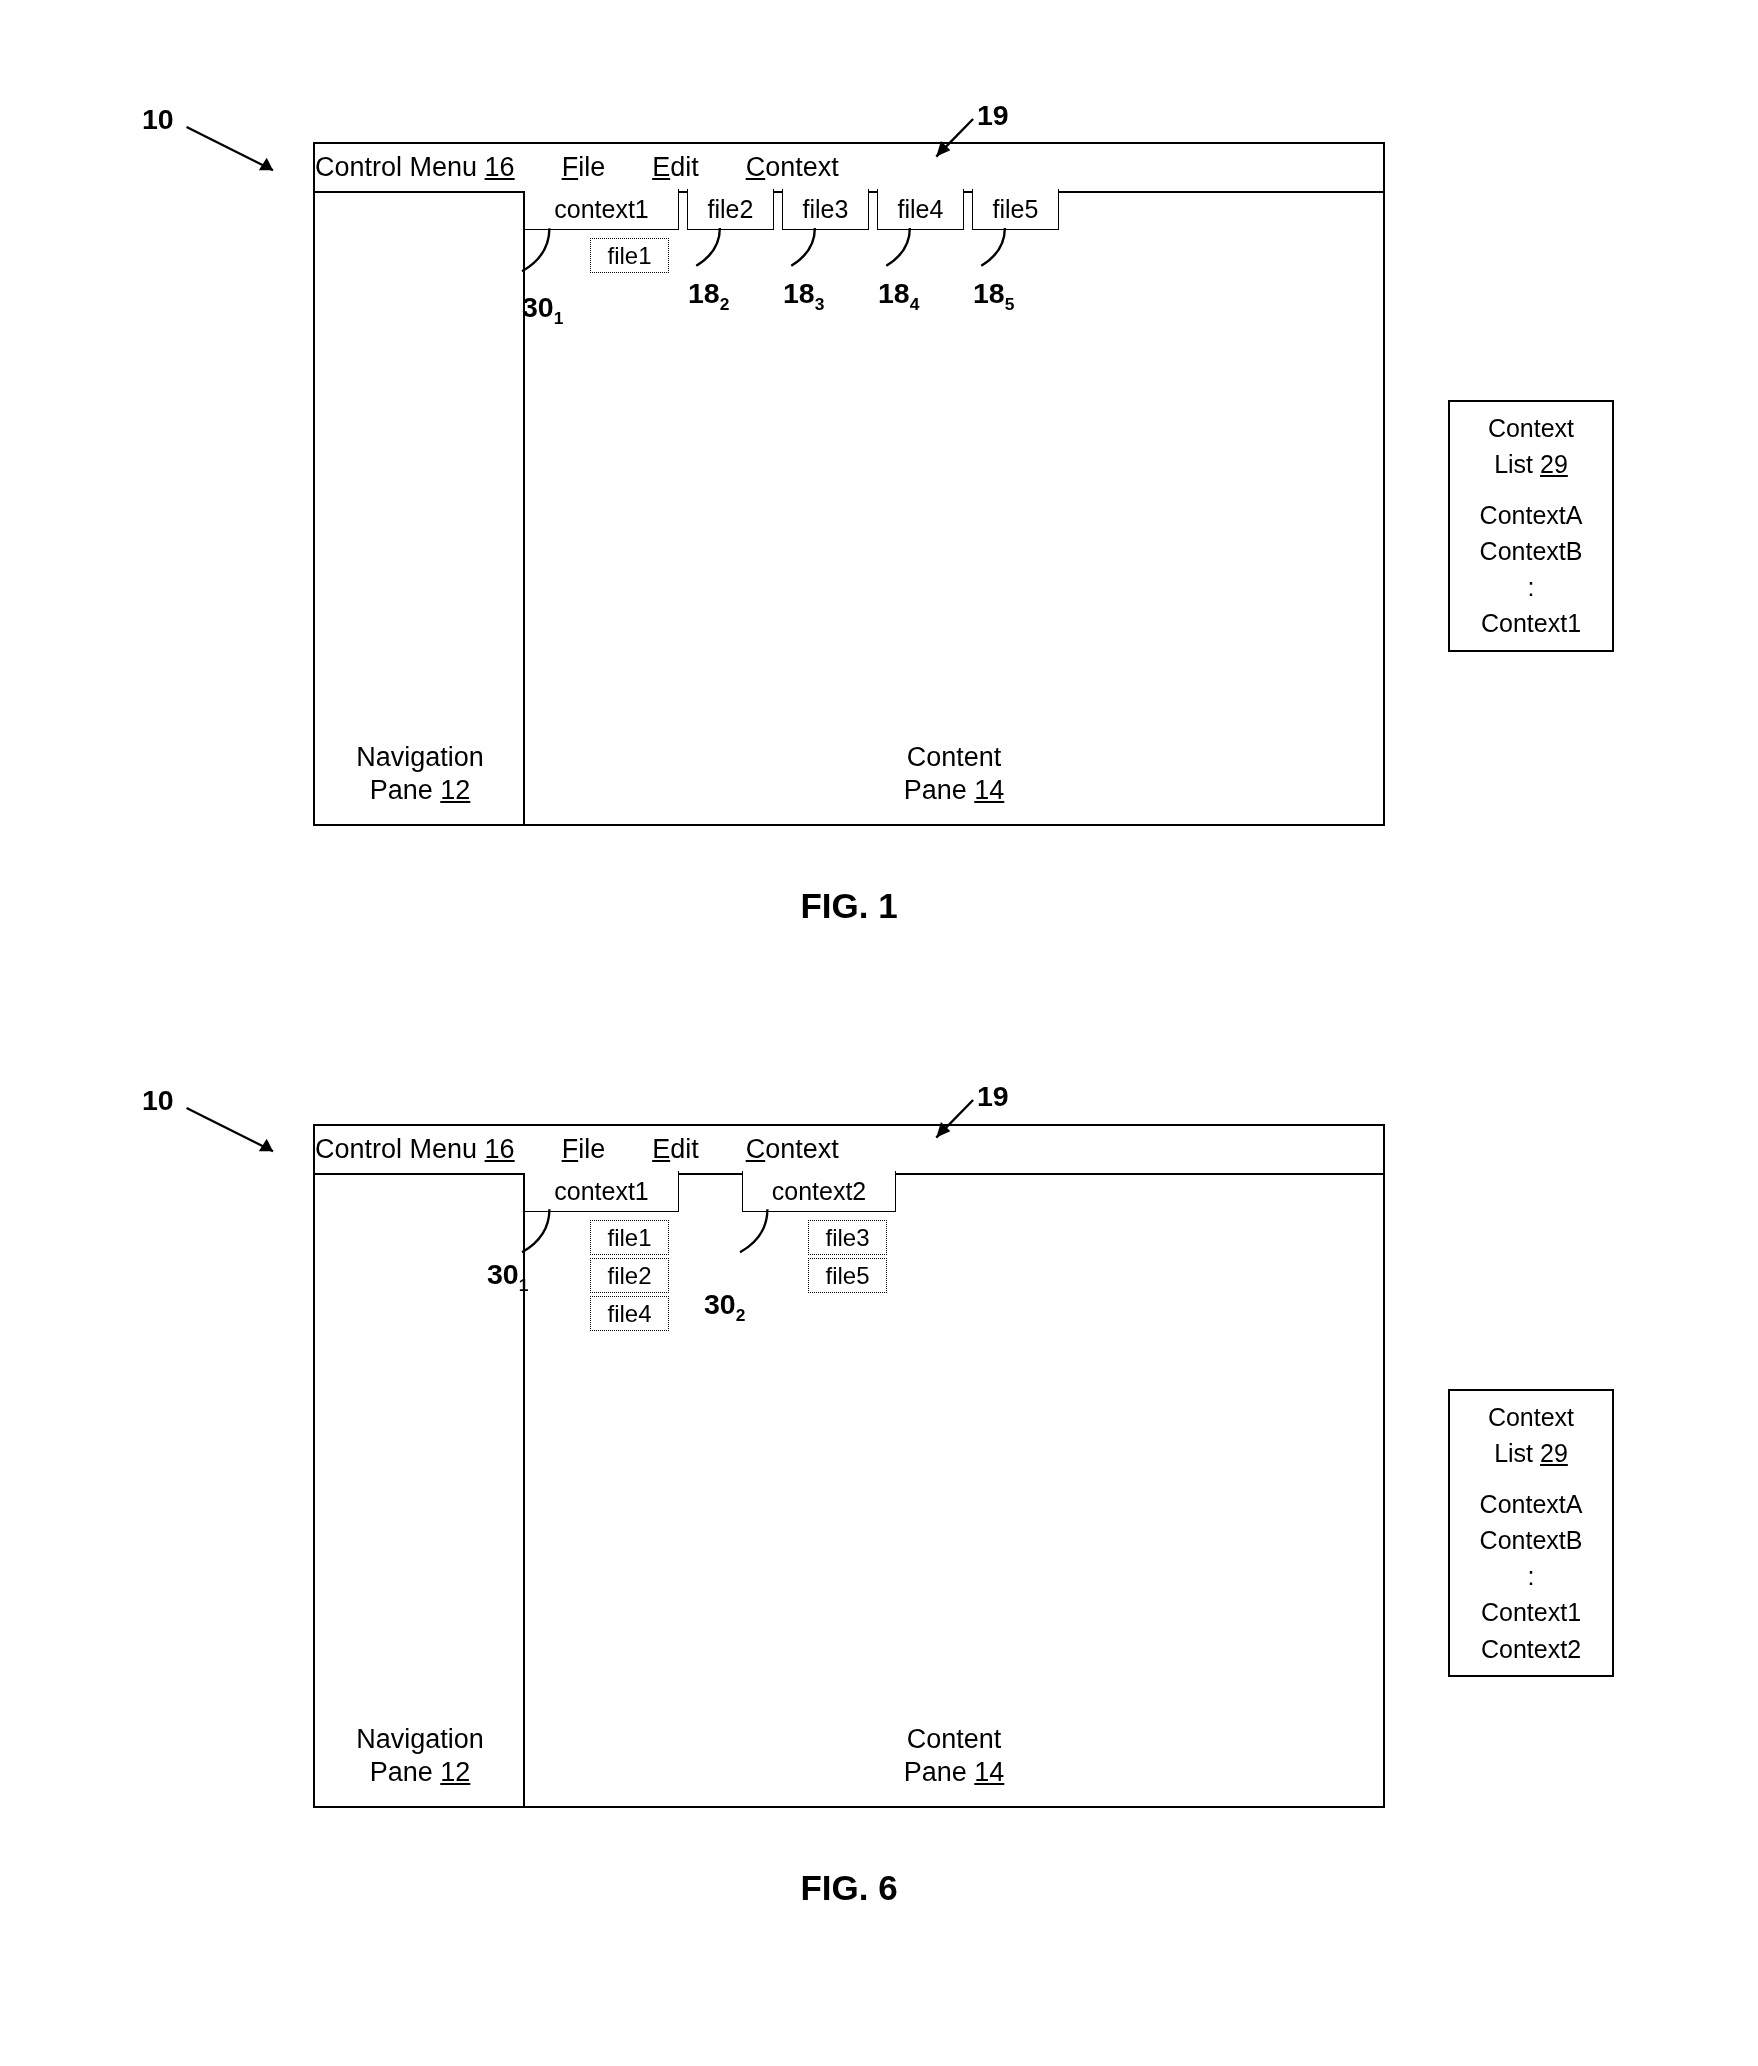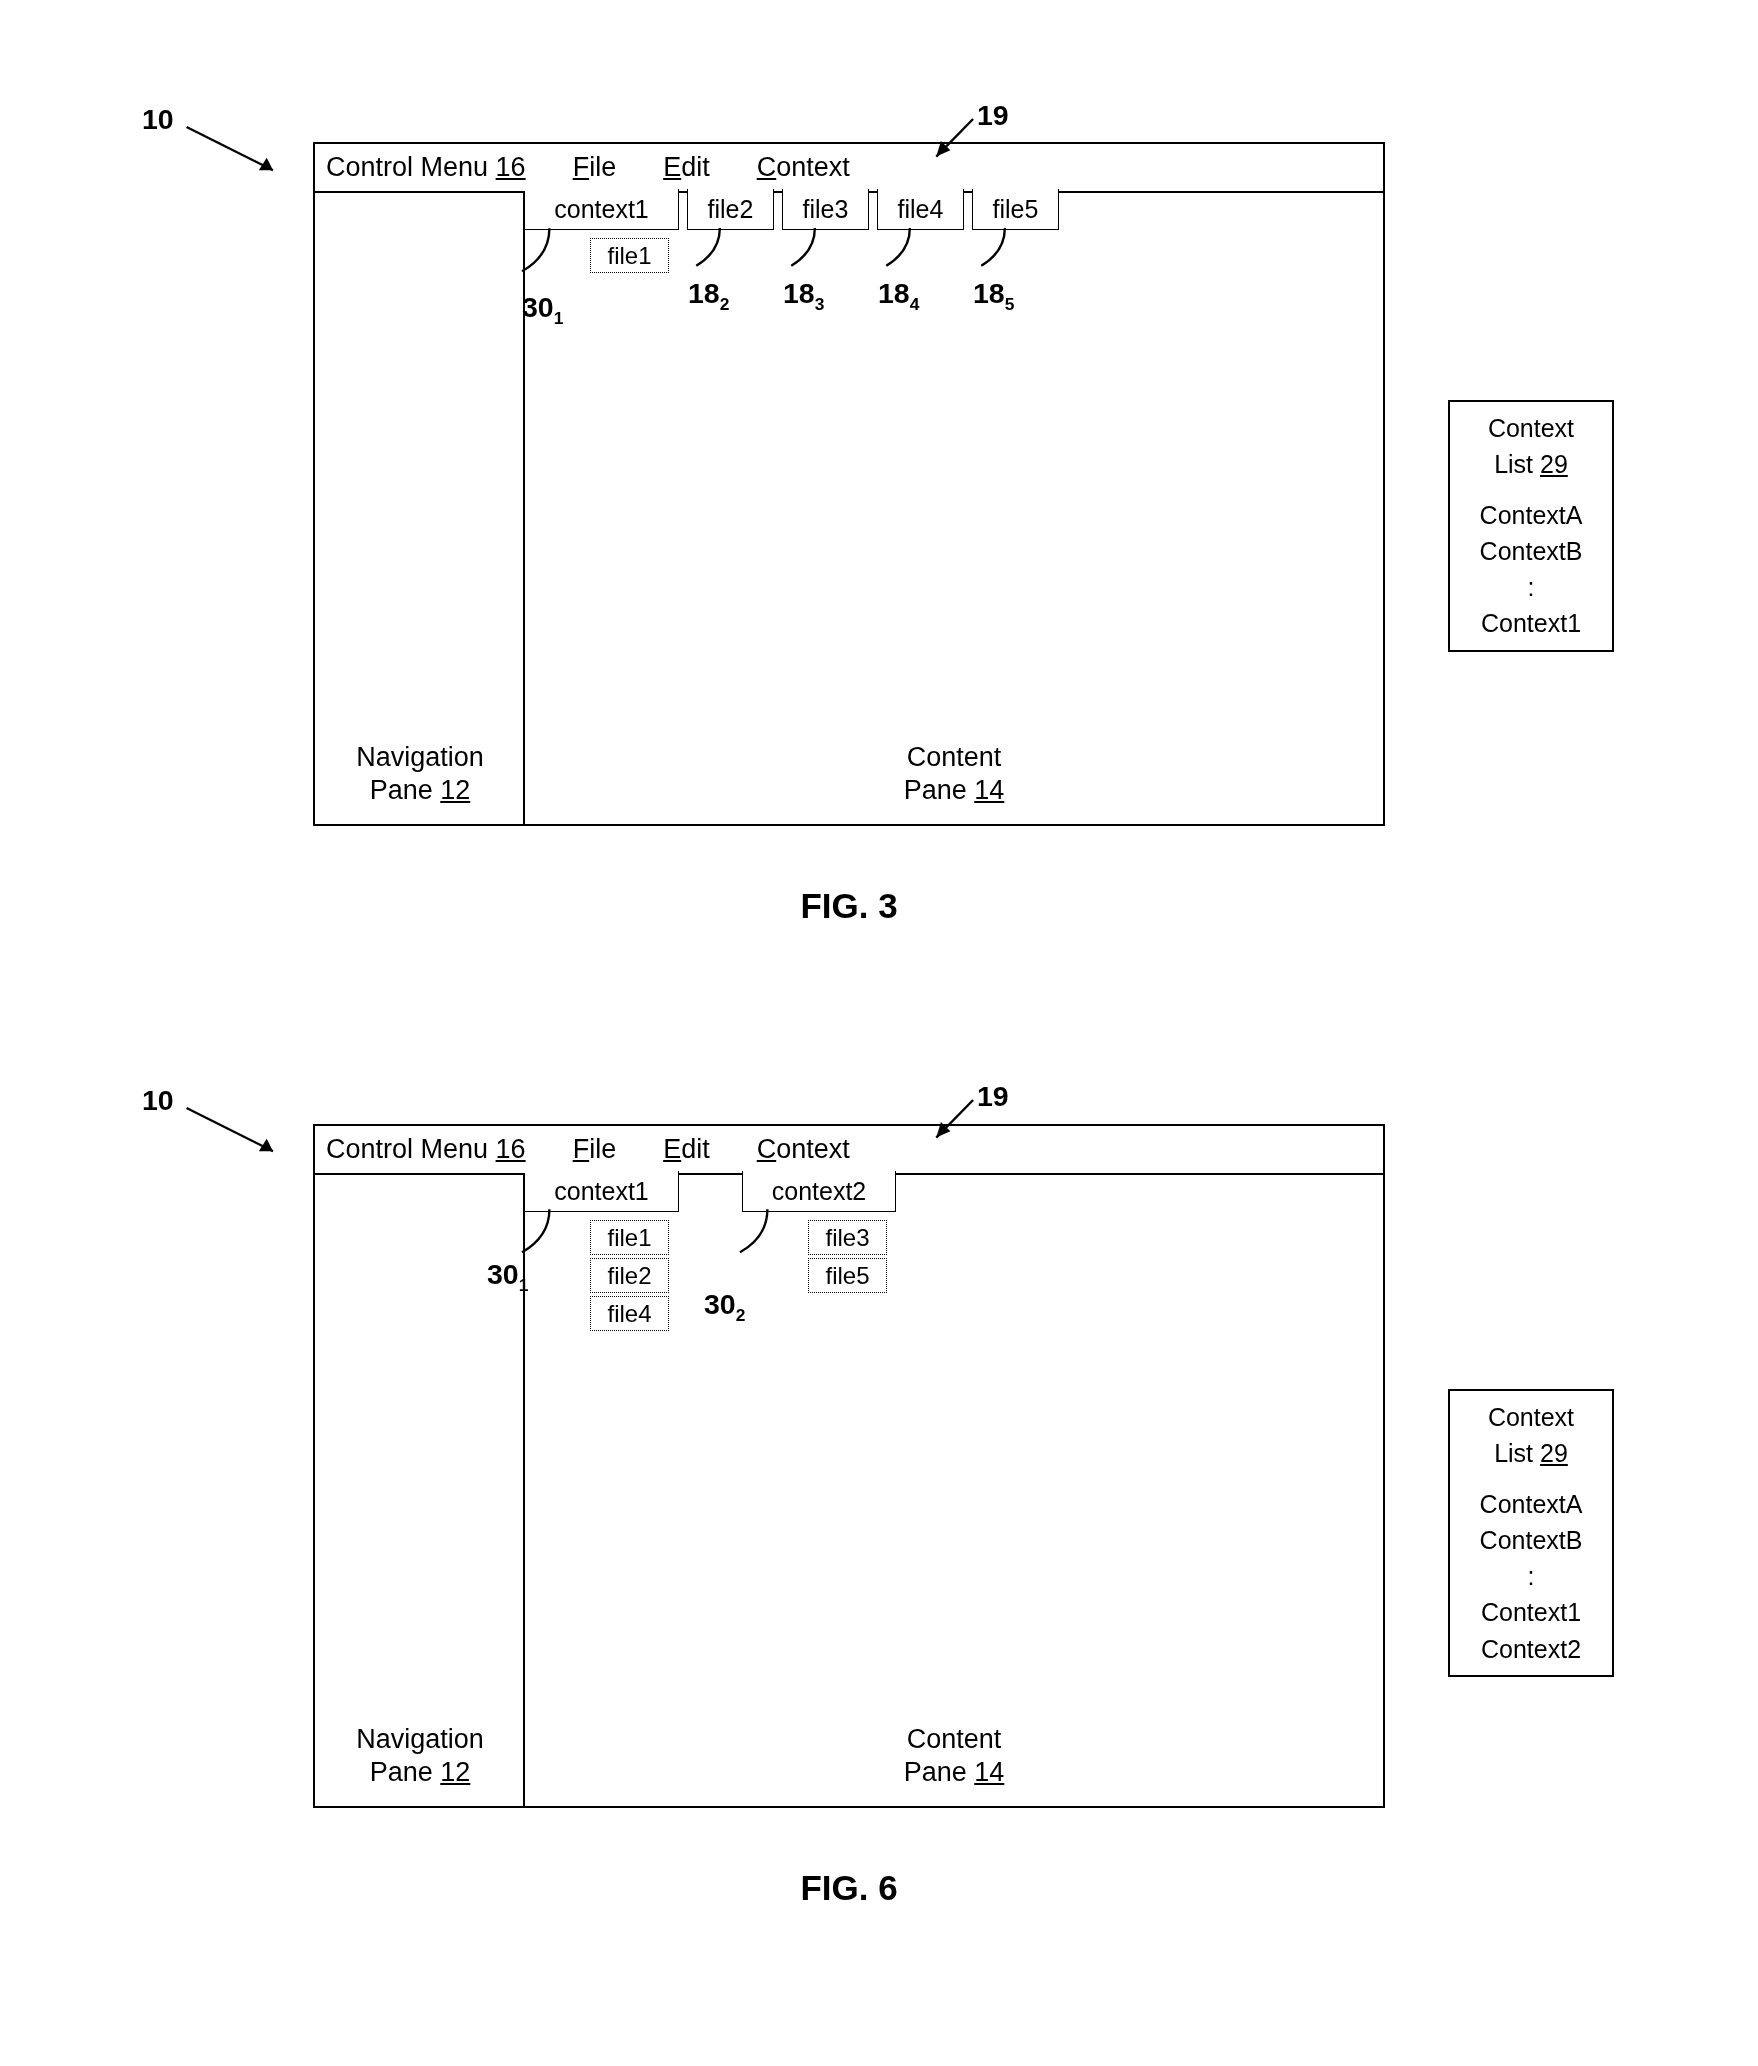--- a/index.html
+++ b/index.html
@@ -22,21 +22,20 @@
   .abs { position: absolute; box-sizing: border-box; }
   .window {
     border: 2.4px solid #000;
     background: #fff;
   }
   .menubar {
     border-bottom: 2.4px solid #000;
     display: flex;
     align-items: center;
     gap: 47px;
-    padding-left: 11px;
     height: 47px;
     font-size: 27px;
   }
   .menubar .mlabel { white-space: nowrap; }
   .underline-text { text-decoration: underline; }
   .navpane-border { border-right: 2.4px solid #000; height: 100%; }
   .pane-label {
     text-align: center;
     font-size: 27px;
     line-height: 1.25;
@@ -166,21 +165,21 @@
 <div class="abs side-box" style="left:1448px; top:400px; width:166px;">
   <div><span>Context</span></div>
   <div><span>List </span><span class="underline-text">29</span></div>
   <div style="height:14.2px"></div>
   <div>ContextA</div>
   <div>ContextB</div>
   <div>:</div>
   <div>Context1</div>
 </div>
 
-<div class="abs fig-label" style="left:313px; top:886px; width:1072px;">FIG. 3</div>
+<div class="abs fig-label" style="left:313px; top:886px; width:1072px;">FIG. 1</div>
 
 <div class="abs callout" style="left:142px; top:1084px;">10</div>
 <svg class="callout-line" style="left:186px; top:1108px; width:119px; height:55px;" viewBox="0 0 150 70" width="119" height="55">
   <line x1="0" y1="0" x2="110" y2="55" stroke="#000" stroke-width="3"></line>
   <polygon points="110,55 92,55 102,39" fill="#000"></polygon>
 </svg>
 
 <div class="abs window" style="left:313px; top:1124px; width:1072px; height:684px;">
 
   <div class="menubar">

